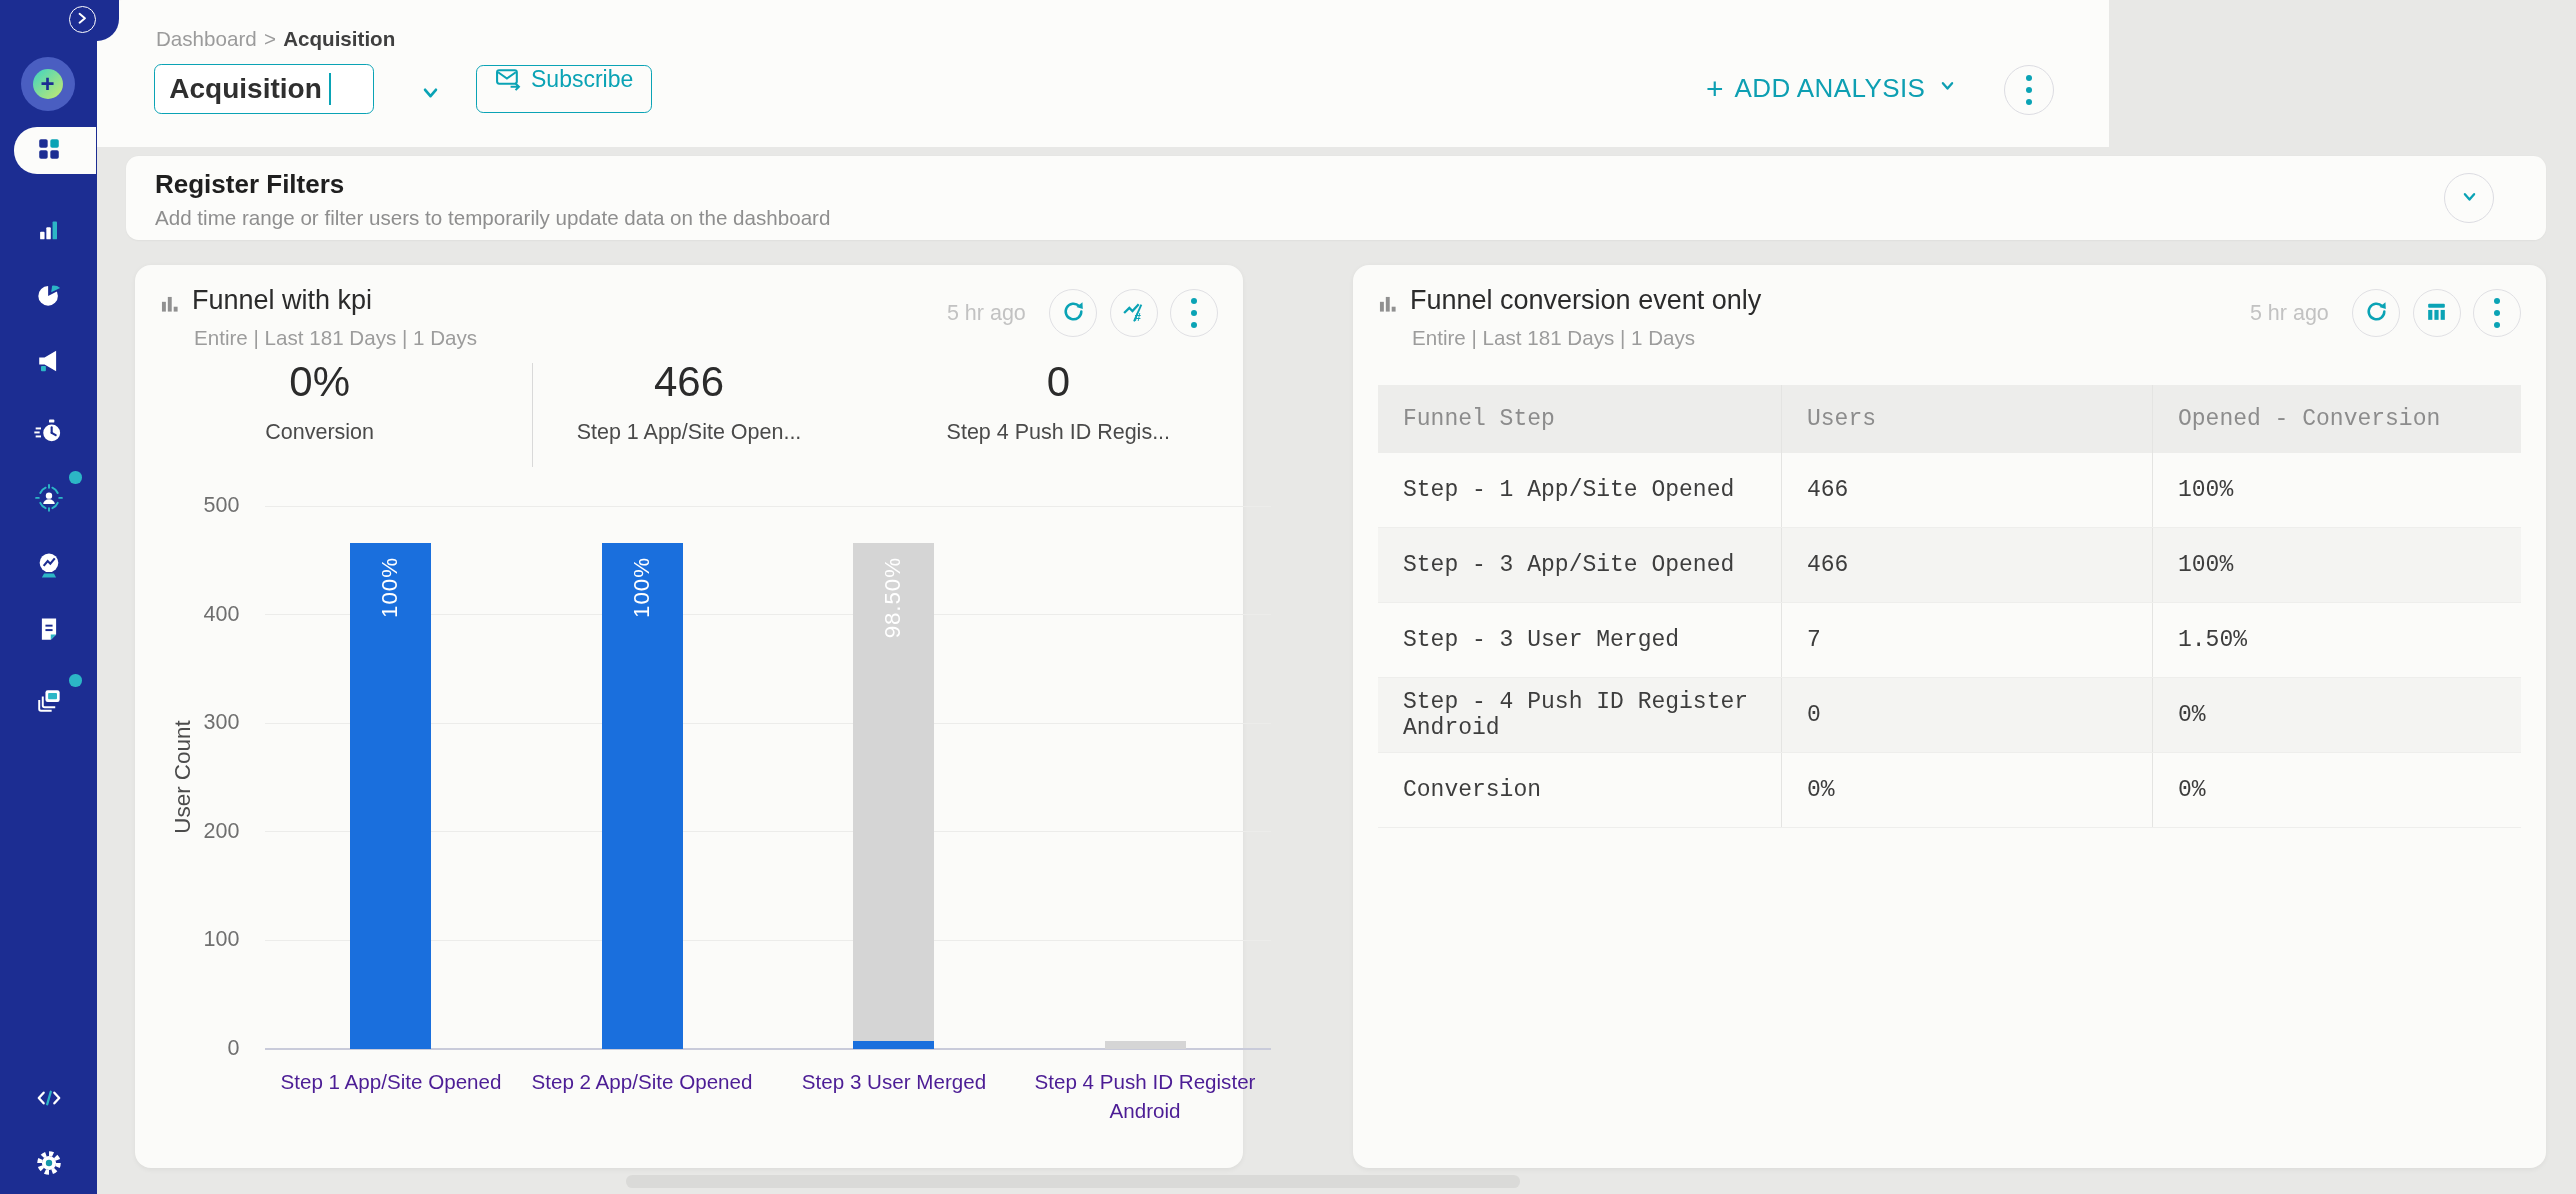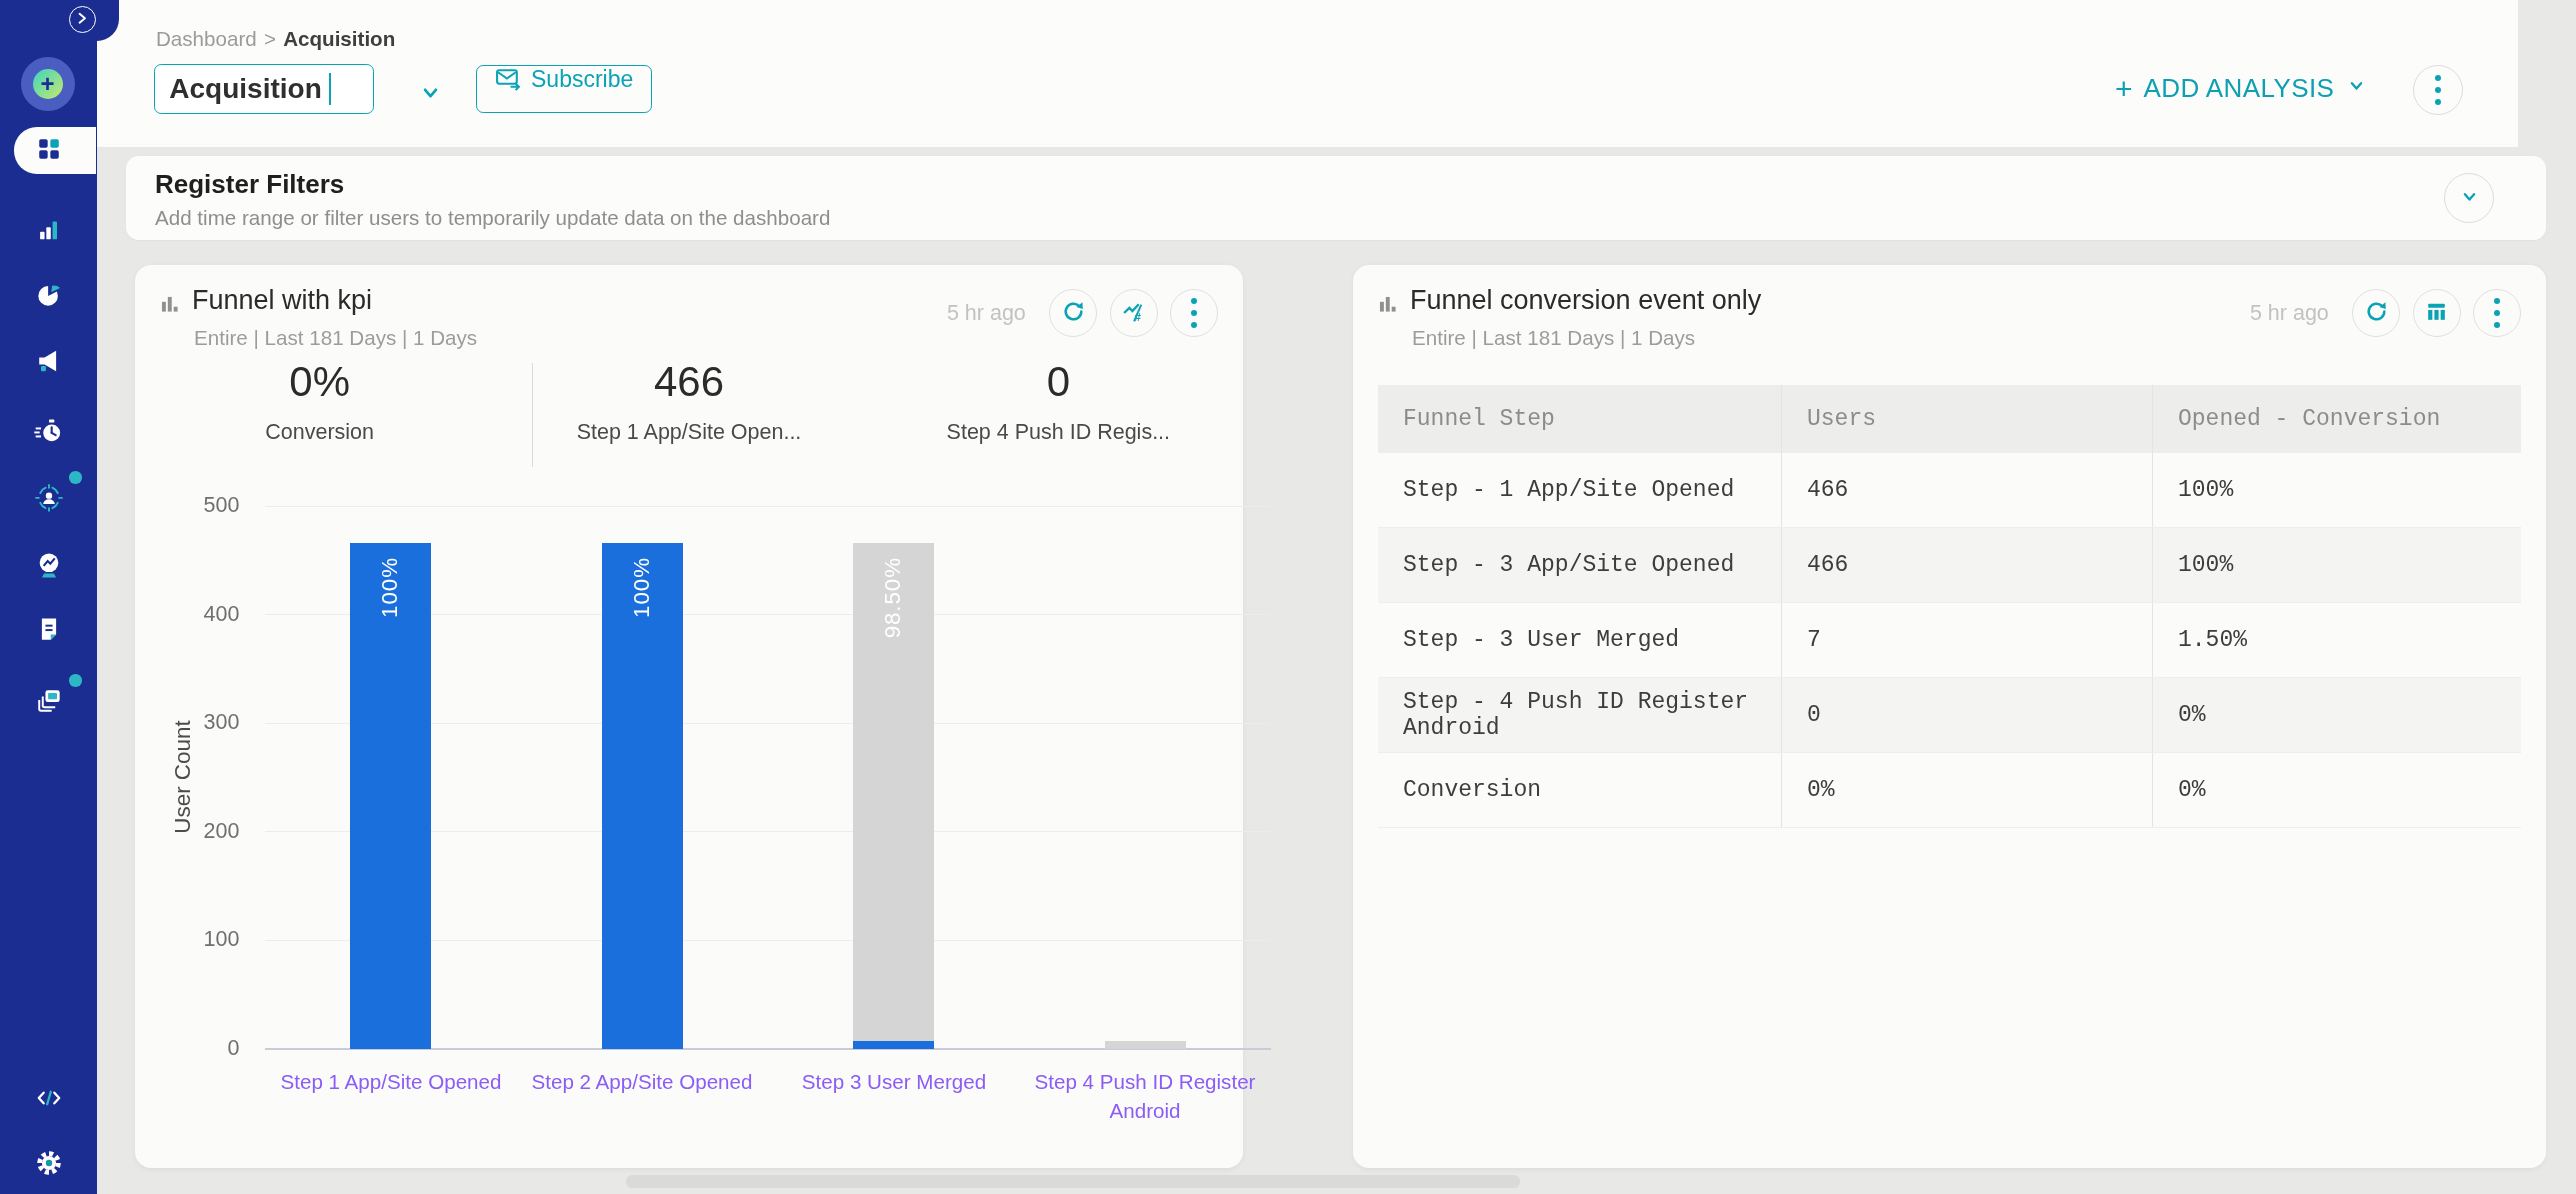--- a/index.html
+++ b/index.html
@@ -14,21 +14,21 @@
   .sidebar { position:absolute; left:0; top:0; width:97px; height:1195px; background:#1c2d92; z-index:5; }
   .sidebar-bump { position:absolute; left:97px; top:0; width:21.5px; height:41px; background:#1c2d92; border-radius:0 0 23px 0; z-index:5; }
   .expand-btn { position:absolute; left:69px; top:6.3px; width:27px; height:27px; border:1.8px solid #fff; border-radius:50%; display:flex; align-items:center; justify-content:center; z-index:6; }
   .plus-halo { position:absolute; left:20.6px; top:57px; width:54px; height:54px; border-radius:50%; background:#4a5ec1; display:flex; align-items:center; justify-content:center; }
   .plus-core { width:30px; height:30px; border-radius:50%; background:linear-gradient(135deg,#3ed3c2,#c8e96e); color:#1c2d92; font-size:24px; font-weight:700; display:flex; align-items:center; justify-content:center; line-height:1; }
   .active-pill { position:absolute; left:14.3px; top:127px; width:82px; height:47px; background:#fcfcfa; border-radius:23px 0 0 23px; }
   .nav-item { position:absolute; left:29px; width:39px; height:39px; display:flex; align-items:center; justify-content:center; }
   .badge-dot { position:absolute; width:12.5px; height:12.5px; border-radius:50%; background:#2cb6c6; left:69px; }
   
   .main { position:absolute; left:97px; top:0; width:2479px; height:1195px; }
-  .topbar { position:absolute; left:0; top:0; width:2421px; height:147px; background:#fcfcfa; border-top-left-radius:25px;padding-left:40px; }
+  .topbar { position:absolute; left:0; top:0; width:2012px; height:147px; background:#fcfcfa; border-top-left-radius:25px;padding-left:40px; }
   .breadcrumb { position:absolute; left:59px; top:27px; font-size:20.6px; color:#9b9b9b; }
   .breadcrumb .crumb-current { color:#3f3f3f; font-weight:700; }
   .breadcrumb .crumb-sep { margin:0 7.2px; }
   .title-input { position:absolute; left:57px; top:64px; width:220px; height:50px; border:1.8px solid #0aa3b5; border-radius:7.2px; background:#fff; display:flex; align-items:center; padding-left:14.3px; }
   .title-input .ti-text { font-size:28px; font-weight:700; color:#2f2f2f; }
   .caret { display:inline-block; width:1.8px; height:32px; background:#0aa3b5; margin-left:7.2px; }
   .input-chevron { position:absolute; left:320px; top:79px; }
   .subscribe-btn { position:absolute; left:379px; top:65px; height:48px; padding:0 18px; border:1.8px solid #0aa3b5; border-radius:7.2px; background:#fcfcfa; display:flex; align-items:flex-start; gap:9px; color:#0aa3b5; font-size:23px; }
   .add-analysis { position:absolute; right:150px; top:73px; display:flex; align-items:center; gap:10.7px; color:#0d9fb2; font-size:26px; letter-spacing:0.4px; }
   .add-analysis .plus-glyph { font-size:30px; font-weight:400; line-height:1; }
@@ -58,21 +58,21 @@
   .kpi-label { font-size:21.5px; color:#4a4a4a; margin-top:14.3px; }
   .kpi-divider { position:absolute; left:397px; top:98px; width:0.9px; height:104px; background:#d9d9d9; }
   
   #funnel-chart { position:absolute; inset:0; }
   .gridline { position:absolute; height:0.9px; background:#ececea; }
   .gridline.axis { height:1.8px; background:#c9cbda; }
   .ytick { position:absolute; width:82px; text-align:right; font-size:21.5px; color:#6f6f6f; }
   .ylabel { position:absolute; font-size:22.4px; color:#4c4c4c; white-space:nowrap; transform:translate(-50%,-50%) rotate(-90deg); }
   .bar-seg { position:absolute; }
   .bar-label { position:absolute; writing-mode:vertical-rl; transform:rotate(180deg); color:#fff; font-size:22.4px; letter-spacing:0.9px; }
-  .xlabel { position:absolute; width:242px; text-align:center; font-size:20.6px; color:#8b5cf6; line-height:1.4; }
+  .xlabel { position:absolute; width:242px; text-align:center; font-size:20.6px; color:#4c1d95; line-height:1.4; }
   
   #funnel-table { position:absolute; left:25px; top:120px; width:1143px; }
   .t-row { display:flex; width:100%; }
   .t-header { height:68px; background:#ededeb; }
   .t-header .t-cell { color:#8c8c8c; }
   .t-body-row { height:75px; border-bottom:0.9px solid #eeeeec; }
   .t-body-row.alt { background:#f4f4f2; }
   .t-cell { display:flex; align-items:center; padding-left:25px; font-size:23px; color:#3d3d3d;font-family:Liberation Mono, monospace; }
   .t-cell.c0 { width:403px; }
   .t-cell.c1 { width:371px; border-left:0.9px solid #e4e4e2; }

